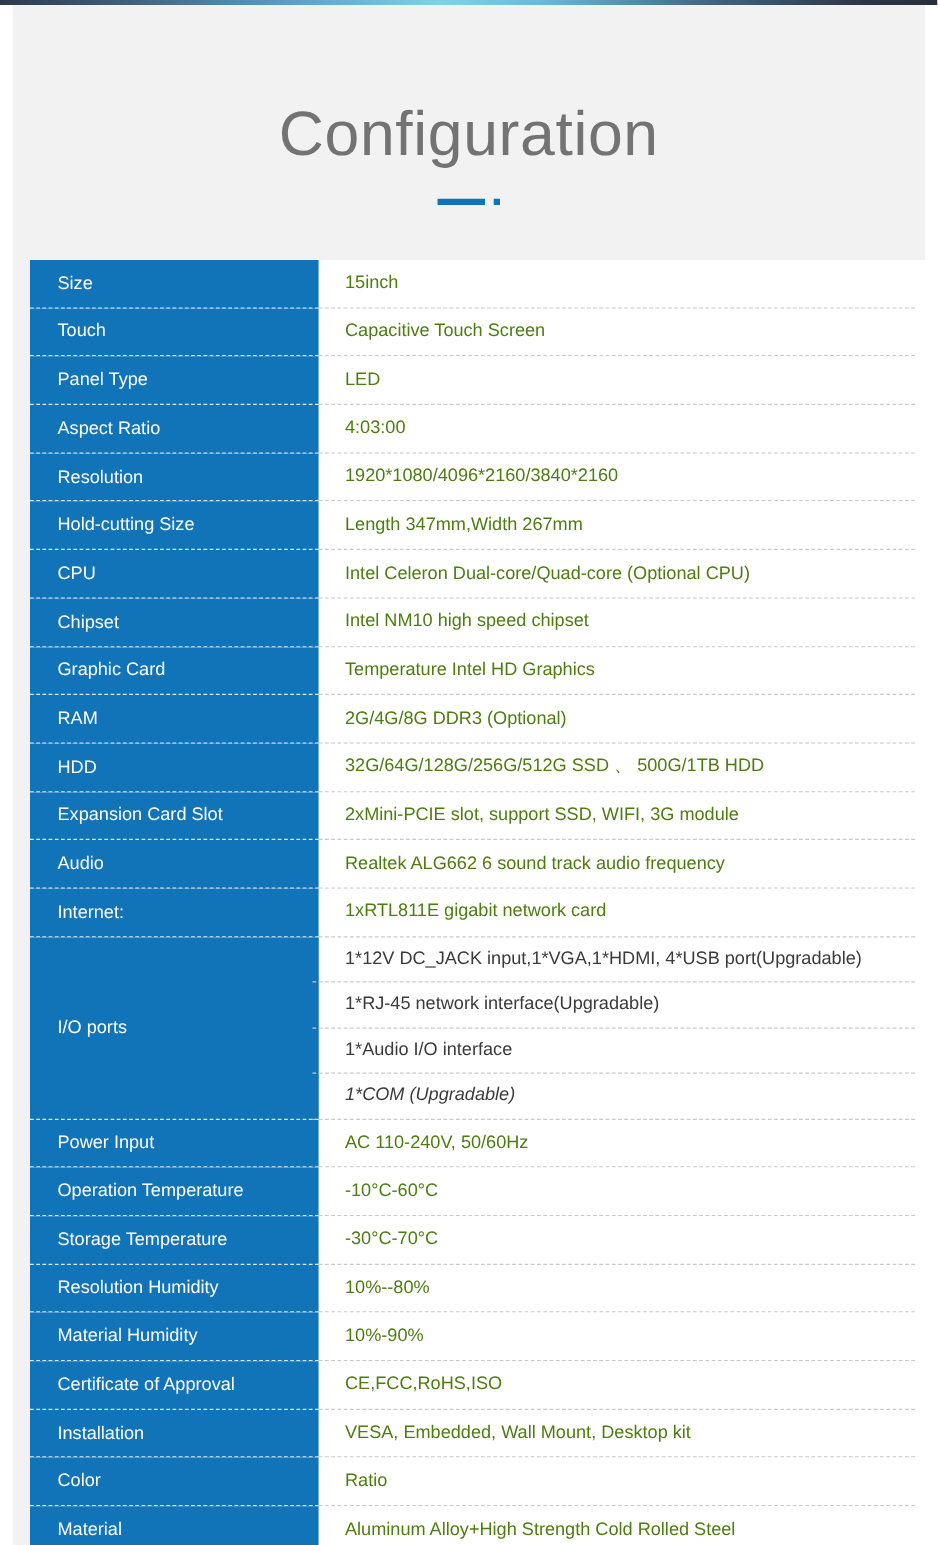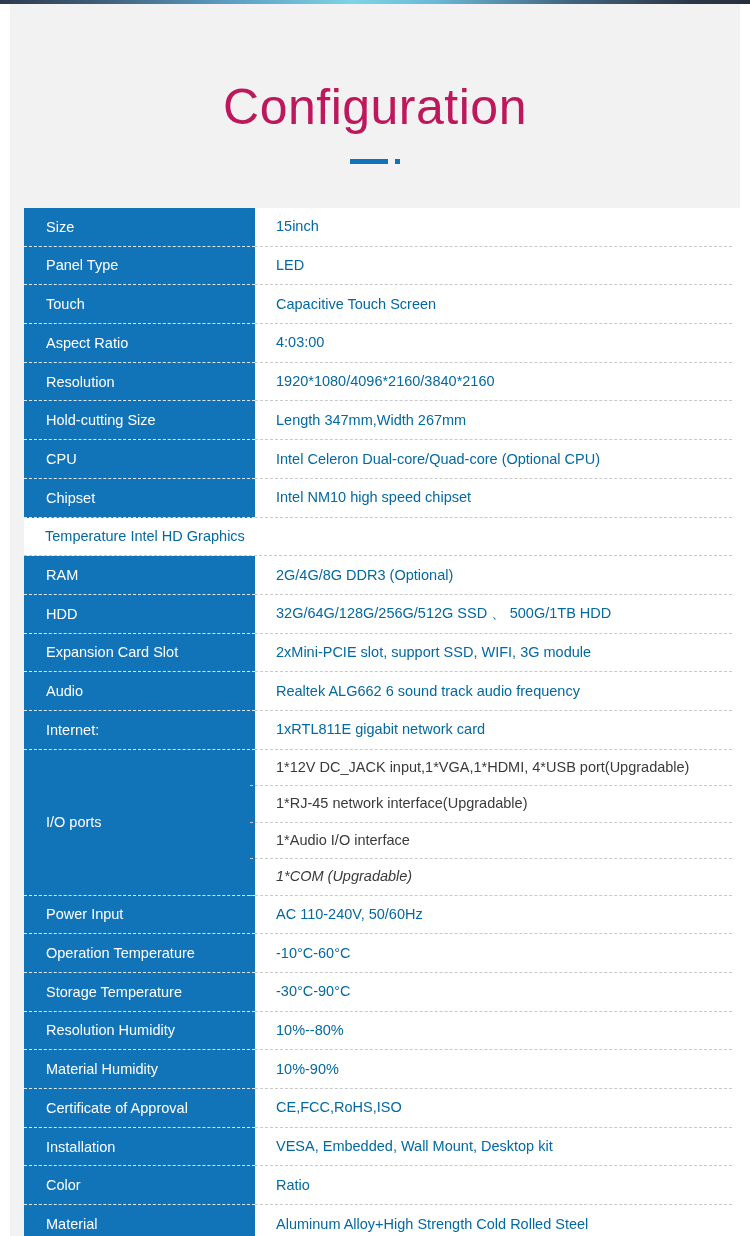--- a/index.html
+++ b/index.html
@@ -43,21 +43,21 @@
     position: absolute;
     left: 0;
     top: 74px;
     width: 730px;
     text-align: center;
   }
   .heading-title {
     font-size: 50px;
     line-height: 58px;
     font-weight: 300;
-    color: #be185d;
+    color: #737373;
     letter-spacing: 0.5px;
   }
   .divider-row {
     margin-top: 23px;
     display: flex;
     align-items: center;
     justify-content: center;
     gap: 7px;
   }
   .divider-bar {
@@ -98,21 +98,21 @@
     align-items: center;
     border-bottom: 1px dashed rgba(255,255,255,0.85);
   }
   .spec-row:last-child .spec-label {
     border-bottom: 1px dashed rgba(255,255,255,0);
   }
   .spec-value {
     flex: 1 1 auto;
     box-sizing: border-box;
     background: #ffffff;
-    color: #0369a1;
+    color: #4d7c0f;
     font-size: 14.5px;
     line-height: 1.3;
     padding: 0 12px 0 21px;
     display: flex;
     align-items: center;
     border-bottom: 1px dashed #c9c9c9;
     margin-right: 9px;
   }
   .spec-row:last-child .spec-value {
     border-bottom: 1px dashed rgba(201,201,201,0);
@@ -165,48 +165,49 @@
         <span class="divider-dot"></span>
       </div>
     </div>
 
     <div class="spec-table" id="spec-table">
         <div class="spec-row">
           <div class="spec-label">Size</div>
           <div class="spec-value">15inch</div>
         </div>
         <div class="spec-row">
+          <div class="spec-label">Touch</div>
+          <div class="spec-value">Capacitive Touch Screen</div>
+        </div>
+        <div class="spec-row">
           <div class="spec-label">Panel Type</div>
           <div class="spec-value">LED</div>
         </div>
         <div class="spec-row">
-          <div class="spec-label">Touch</div>
-          <div class="spec-value">Capacitive Touch Screen</div>
-        </div>
-        <div class="spec-row">
           <div class="spec-label">Aspect Ratio</div>
           <div class="spec-value">4:03:00</div>
         </div>
         <div class="spec-row">
           <div class="spec-label">Resolution</div>
           <div class="spec-value">1920*1080/4096*2160/3840*2160</div>
         </div>
         <div class="spec-row">
           <div class="spec-label">Hold-cutting Size</div>
           <div class="spec-value">Length 347mm,Width 267mm</div>
         </div>
         <div class="spec-row">
           <div class="spec-label">CPU</div>
           <div class="spec-value">Intel Celeron Dual-core/Quad-core (Optional CPU)</div>
         </div>
         <div class="spec-row">
           <div class="spec-label">Chipset</div>
           <div class="spec-value">Intel NM10  high speed chipset</div>
         </div>
         <div class="spec-row">
+          <div class="spec-label">Graphic Card</div>
           <div class="spec-value">Temperature Intel HD Graphics</div>
         </div>
         <div class="spec-row">
           <div class="spec-label">RAM</div>
           <div class="spec-value">2G/4G/8G DDR3 (Optional)</div>
         </div>
         <div class="spec-row">
           <div class="spec-label">HDD</div>
           <div class="spec-value">32G/64G/128G/256G/512G SSD 、 500G/1TB HDD</div>
         </div>
@@ -234,21 +235,21 @@
         <div class="spec-row">
           <div class="spec-label">Power Input</div>
           <div class="spec-value">AC 110-240V, 50/60Hz</div>
         </div>
         <div class="spec-row">
           <div class="spec-label">Operation Temperature</div>
           <div class="spec-value">-10°C-60°C</div>
         </div>
         <div class="spec-row">
           <div class="spec-label">Storage Temperature</div>
-          <div class="spec-value">-30°C-90°C</div>
+          <div class="spec-value">-30°C-70°C</div>
         </div>
         <div class="spec-row">
           <div class="spec-label">Resolution Humidity</div>
           <div class="spec-value">10%--80%</div>
         </div>
         <div class="spec-row">
           <div class="spec-label">Material Humidity</div>
           <div class="spec-value">10%-90%</div>
         </div>
         <div class="spec-row">

